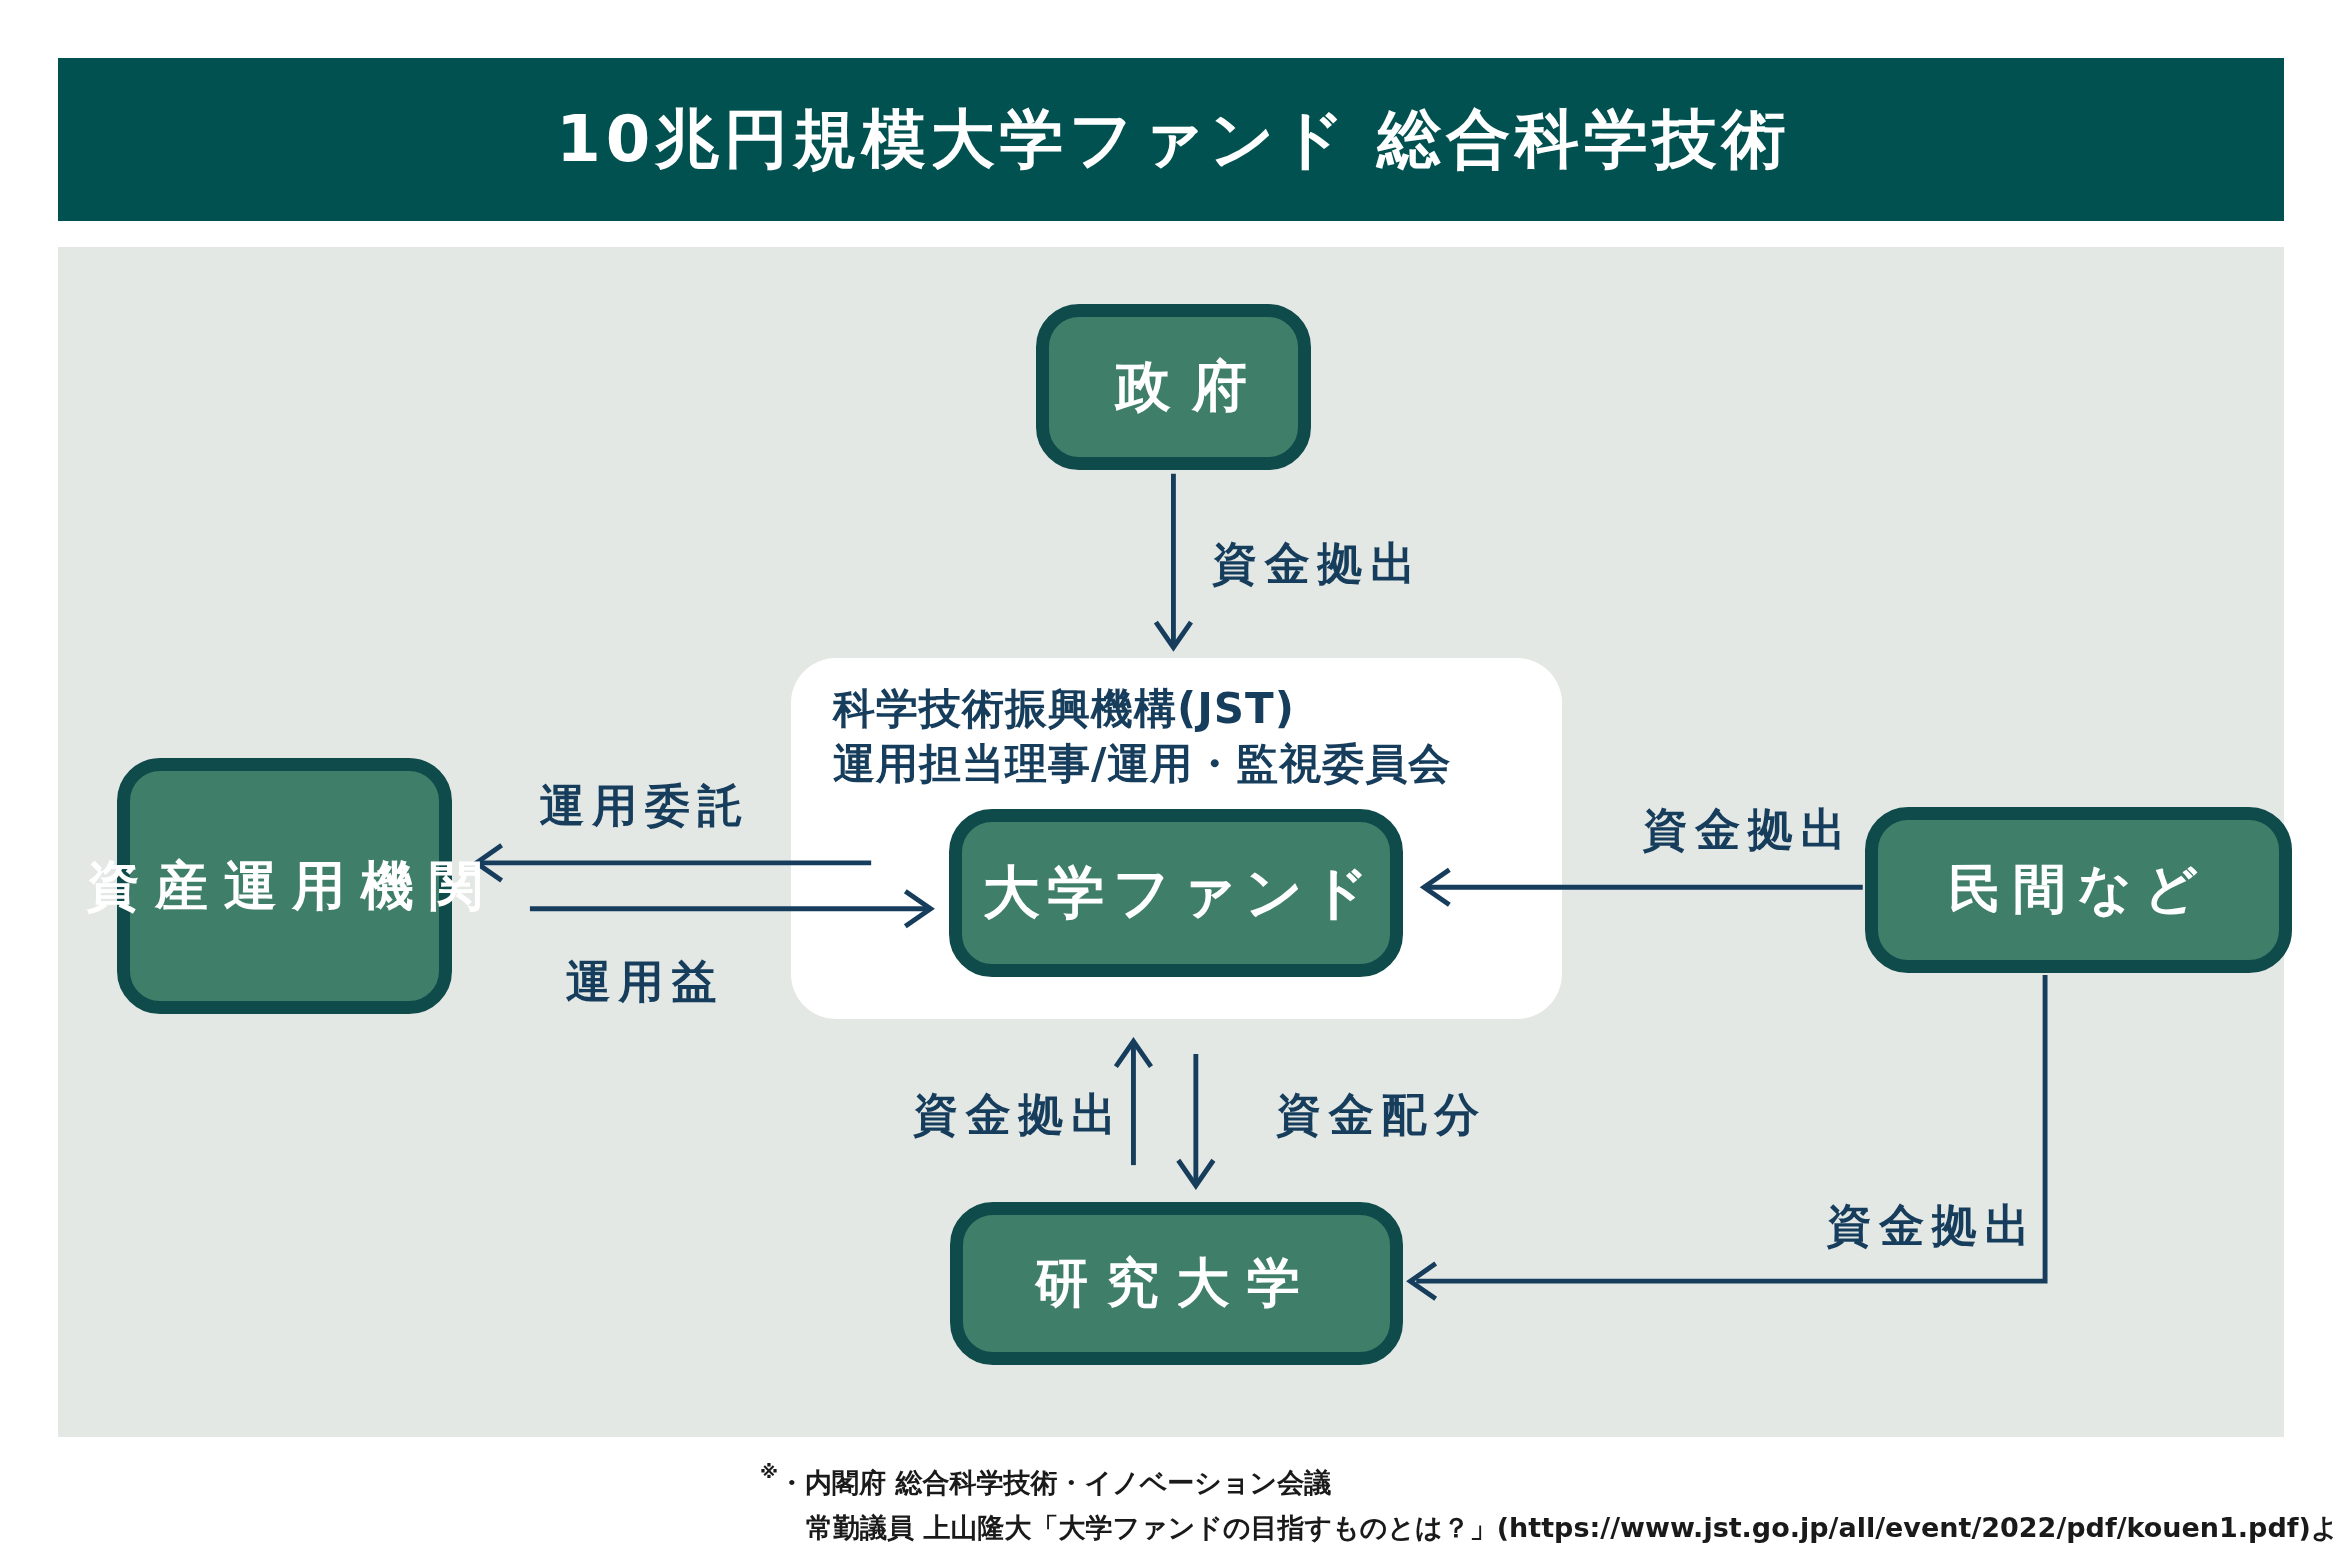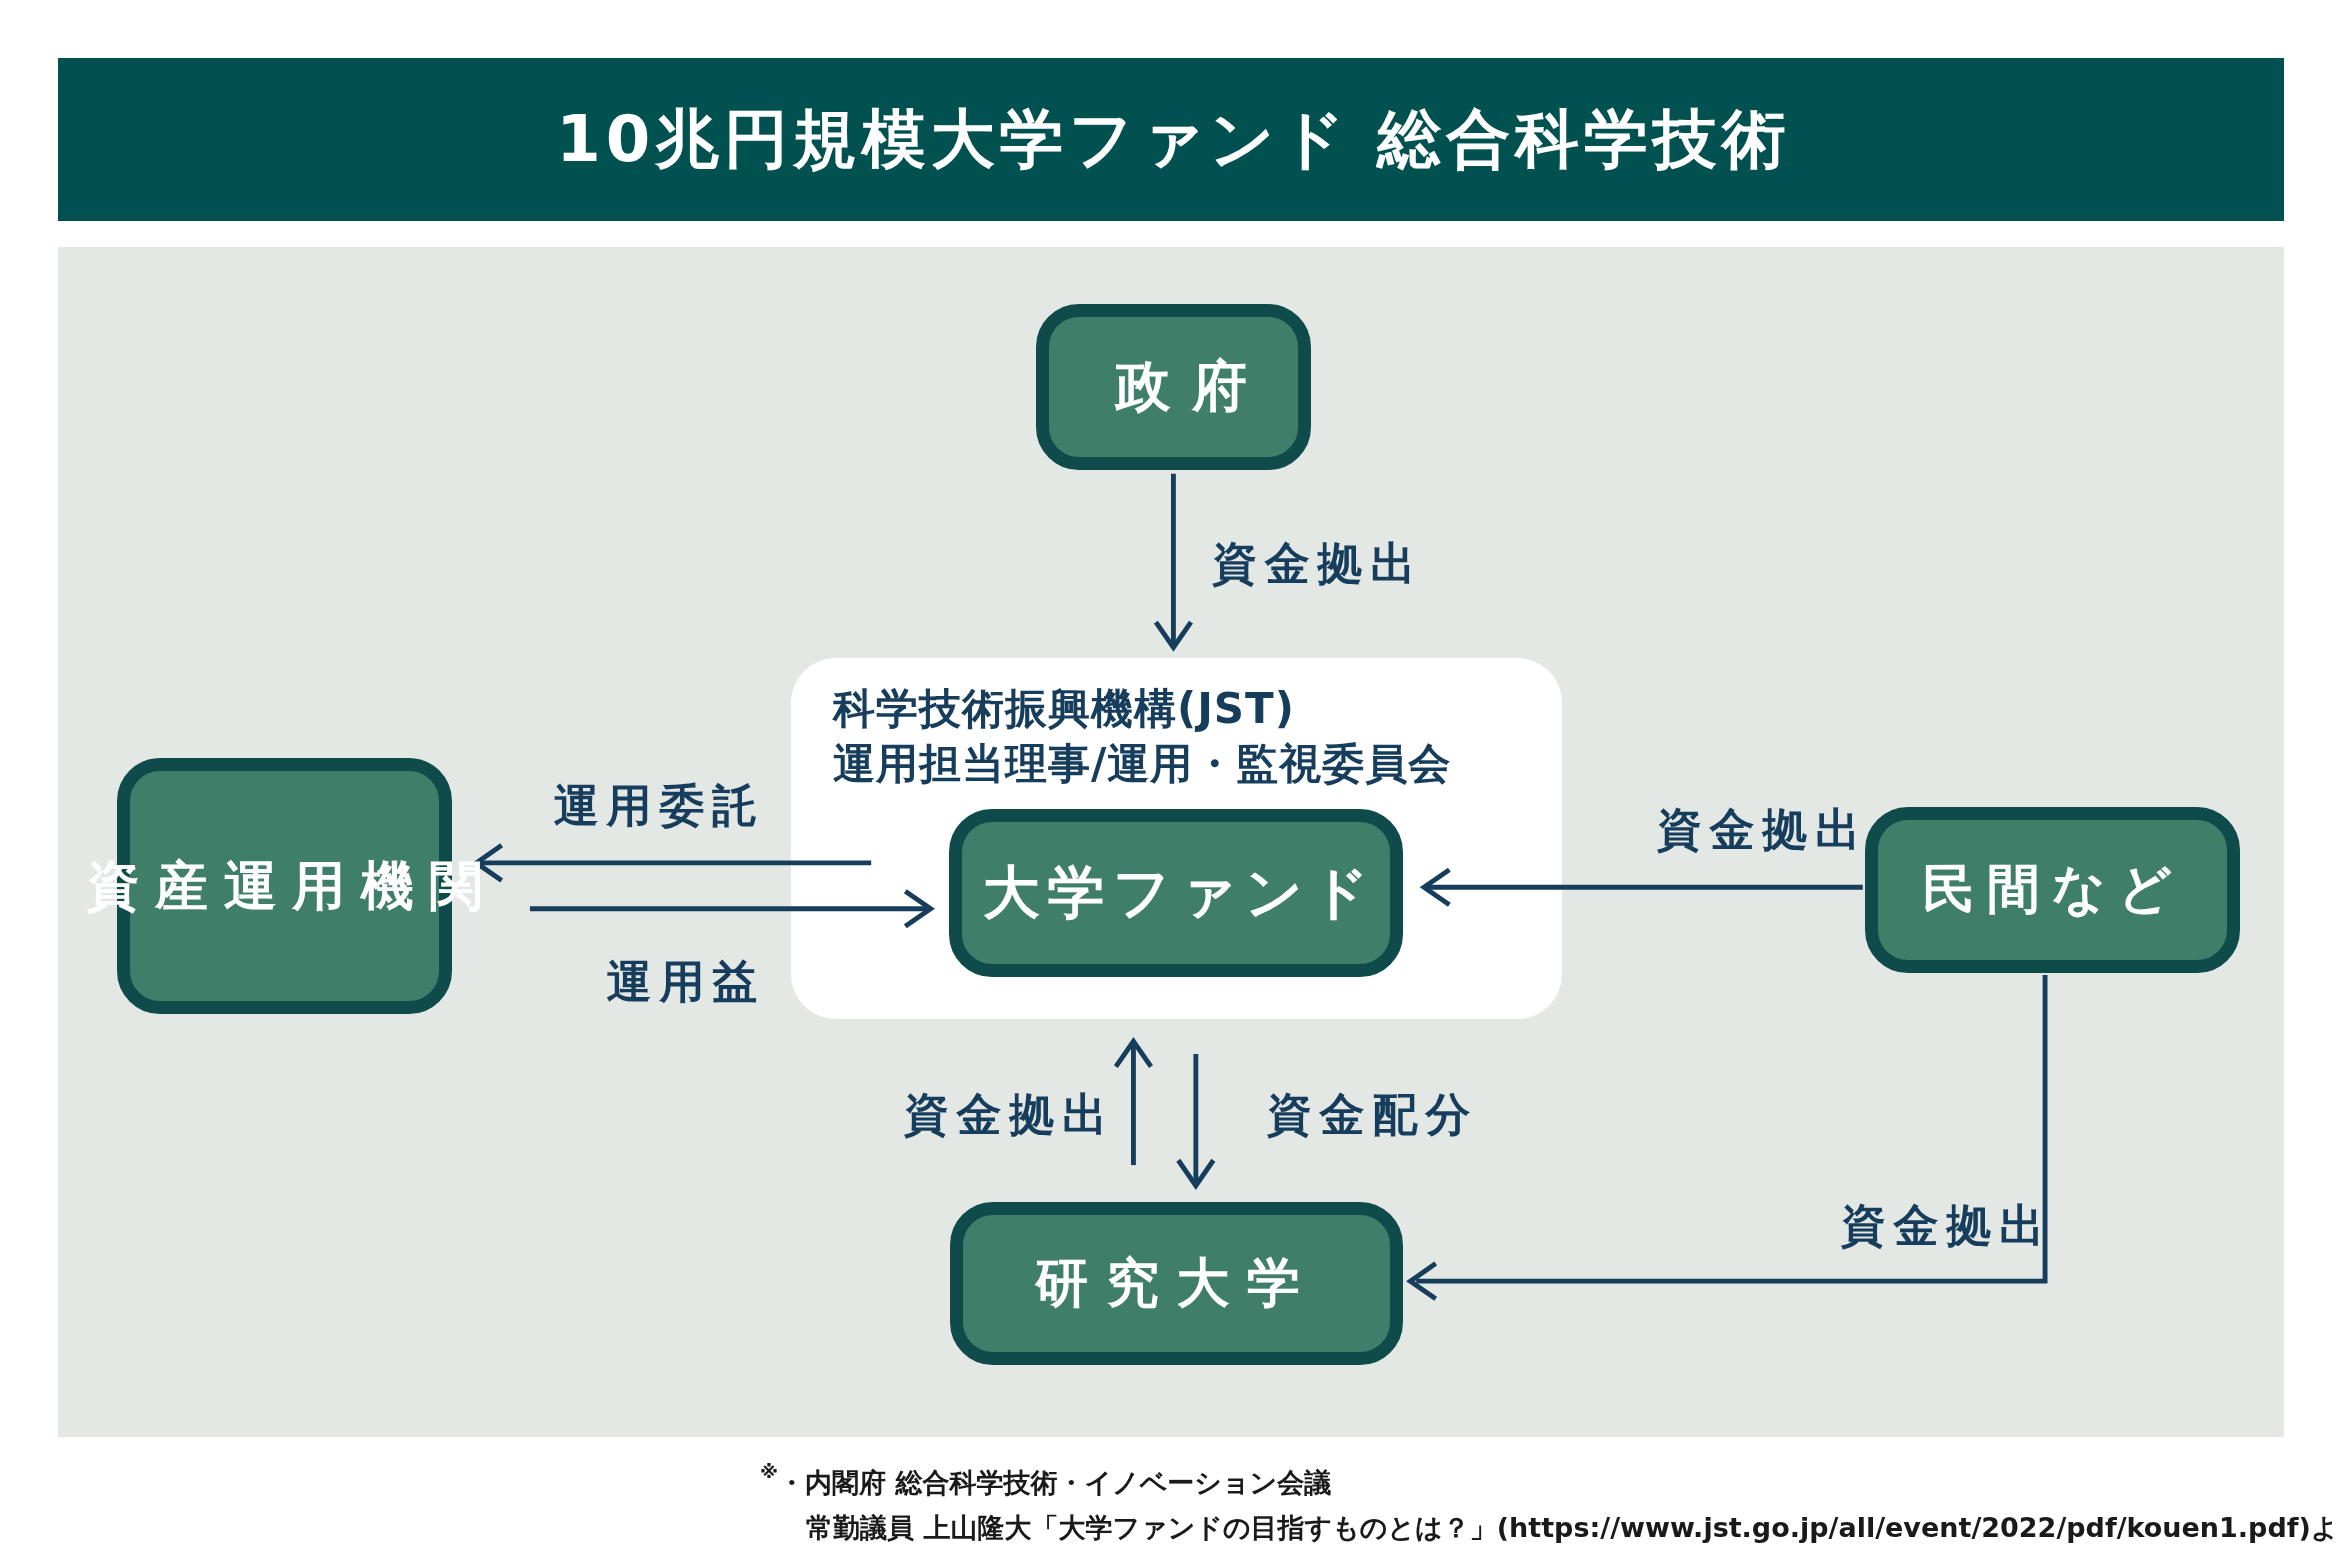--- a/index.html
+++ b/index.html
@@ -53,27 +53,27 @@
   .node{
     position:absolute;box-sizing:border-box;
     background:var(--node-fill);border:13.7px solid var(--node-border);
     border-radius:43px;color:var(--node-text);font-weight:700;
     display:flex;align-items:center;justify-content:center;
     text-align:center;z-index:3;white-space:nowrap;
   }
   .node-government{left:1036px;top:304px;width:275px;height:166px;font-size:55px;letter-spacing:21.5px;padding-left:37px;}
   .node-fund{left:949px;top:809px;width:454px;height:168px;font-size:57px;letter-spacing:7.8px;padding-left:7.8px;}
   .node-asset{left:117px;top:758px;width:335px;height:256px;font-size:53px;letter-spacing:15.6px;padding-left:15.6px;flex-direction:row;line-height:76px;}
-  .node-private{left:1865px;top:807px;width:375px;height:166px;font-size:53px;letter-spacing:11.7px;padding-left:1px;}
+  .node-private{left:1865px;top:807px;width:427px;height:166px;font-size:53px;letter-spacing:11.7px;padding-left:1px;}
   .node-univ{left:950px;top:1202px;width:453px;height:163px;font-size:53px;letter-spacing:17.6px;padding-left:0;}
   .edge-label{
     position:absolute;color:var(--label-text);font-size:45px;font-weight:700;
     letter-spacing:7.8px;white-space:nowrap;z-index:4;
   }
-  .edge-label.centered{text-align:right;}
+  .edge-label.centered{text-align:center;padding-left:36px;}
   .lbl-gov-fund{left:1212px;top:534px;}
   .lbl-entrust{left:453px;top:776px;width:312px;}
   .lbl-returns{left:453px;top:952px;width:312px;}
   .lbl-private-fund{left:1556px;top:800px;width:312px;}
   .lbl-univ-fund{left:850px;top:1085px;width:265px;}
   .lbl-fund-univ{left:1213px;top:1085px;width:265px;}
   .lbl-private-univ{left:1740px;top:1196px;width:312px;}
   .footnote{
     position:absolute;left:760px;top:1449px;z-index:4;
     color:var(--footnote-text);font-size:27px;font-weight:700;line-height:45px;

